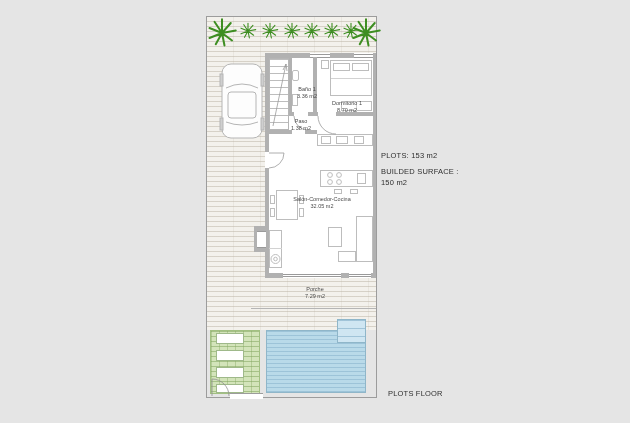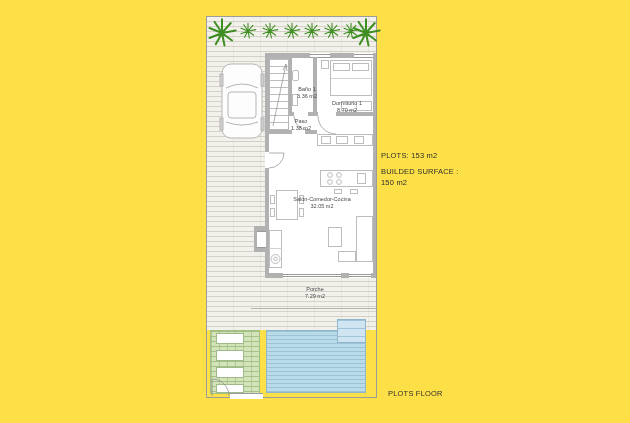--- a/index.html
+++ b/index.html
@@ -1,16 +1,16 @@
 <!DOCTYPE html>
 <html><head>
 <meta charset="utf-8">
 <style>
   html,body{margin:0;padding:0;background:#ffffff;}
-  .canvas{position:relative;width:630px;height:423px;background:#fde047;overflow:hidden;
+  .canvas{position:relative;width:630px;height:423px;background:#e5e5e5;overflow:hidden;
           font-family:"Liberation Sans", sans-serif;}
   .abs{position:absolute;box-sizing:border-box;}
   
   .paving{background:#f3f1ec;
     background-image:repeating-linear-gradient(to bottom, rgba(186,178,163,.5) 0 1px, transparent 1px 5px),
                      repeating-linear-gradient(to right, rgba(186,178,163,.18) 0 1px, transparent 1px 27px);}
   .plot-border{border:1px solid #9c9c9c;background:transparent;}
   .house-bg{background:#ffffff;}
   .wall{background:#b1b1b1;}
   .win{background:#ffffff;border-top:1px solid #9a9a9a;border-bottom:1px solid #9a9a9a;}

